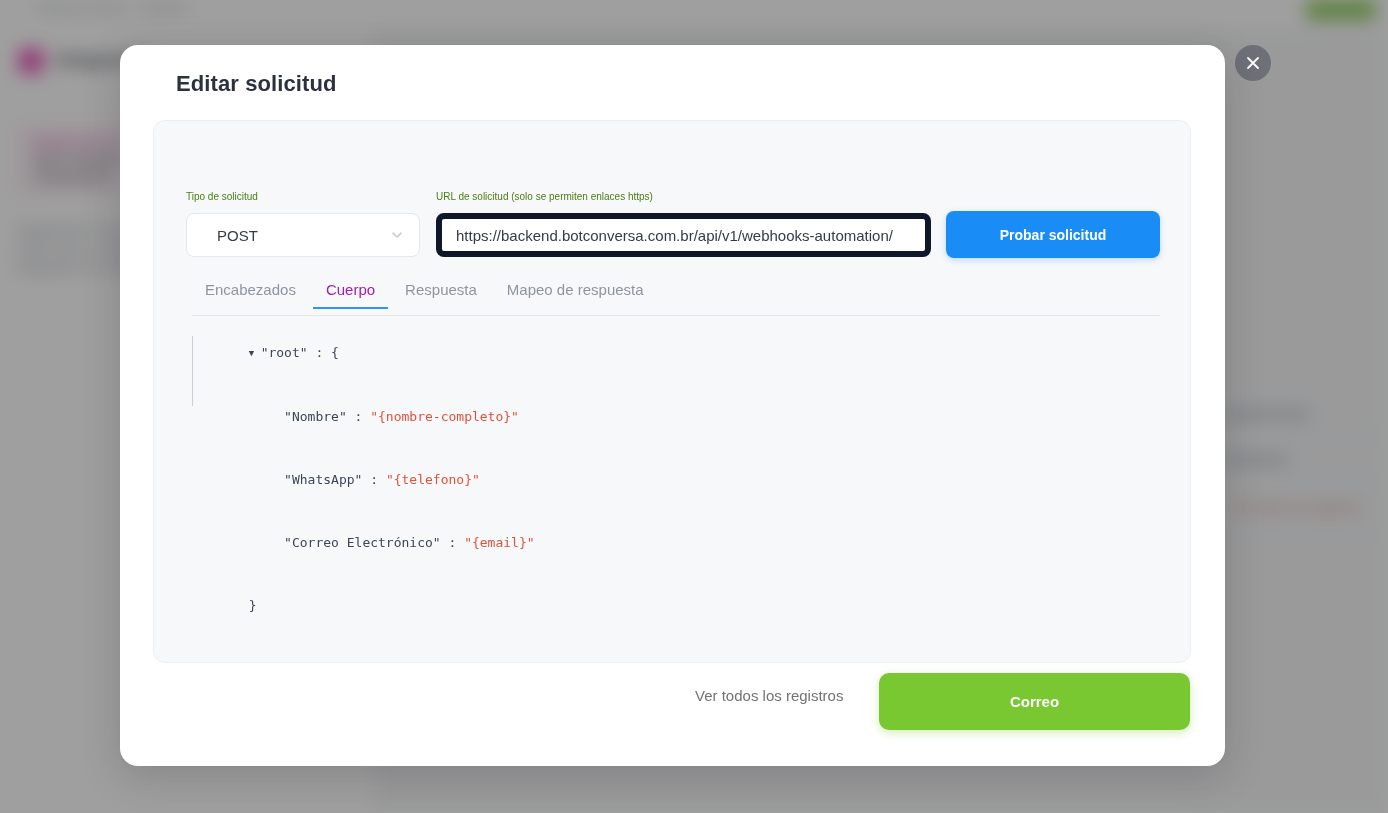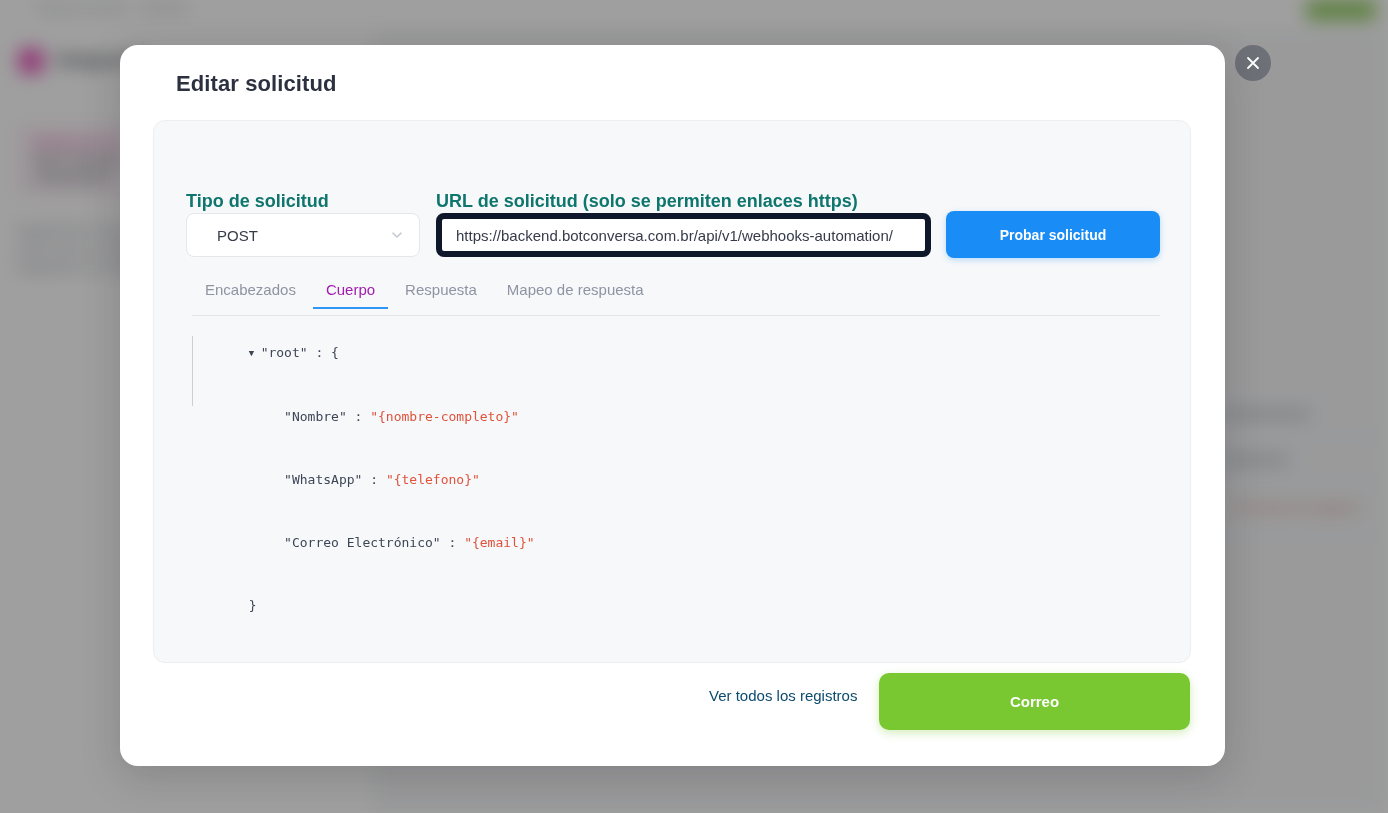--- a/index.html
+++ b/index.html
@@ -117,21 +117,21 @@
   #panel {
     position: absolute;
     left: 33px; top: 75px;
     width: 1038px; height: 543px;
     background: #f7f8fa;
     border: 1px solid #eceef2;
     border-radius: 12px;
   }
 
   .field-label {
-    font-size: 18px; color: #0f766e; font-weight: bold;
+    font-size: 10px; color: #4d7c0f;
   }
 
   #type-label  { position: absolute; left: 32px; top: 70px; }
   #url-label   { position: absolute; left: 282px; top: 70px; }
 
   #type-select {
     position: absolute; left: 32px; top: 92px;
     width: 234px; height: 44px;
     background: #ffffff;
     border: 1px solid #e4e7ec;
@@ -211,22 +211,22 @@
   .jkey { color: #3c4656; }
   .jpunct { color: #3c4656; }
   .jval { color: #e0523a; }
   #jguide {
     position: absolute; left: 6px; top: 15px;
     width: 1px; height: 70px; background: #c9cfd8;
   }
 
   
   #view-logs-link {
-    position: absolute; left: 589px; top: 642px;
-    font-size: 15px; color: #0c4a6e;
+    position: absolute; left: 575px; top: 642px;
+    font-size: 15px; color: #737373;
     text-decoration: none; cursor: pointer;
   }
   #save-button {
     position: absolute; left: 759px; top: 628px;
     width: 311px; height: 57px;
     background: #79c832;
     color: #ffffff;
     border: none; border-radius: 10px;
     font-size: 15px; font-weight: bold;
     font-family: "Liberation Sans", sans-serif;

